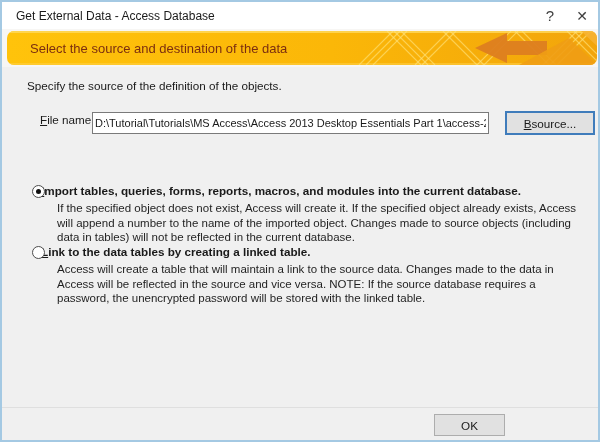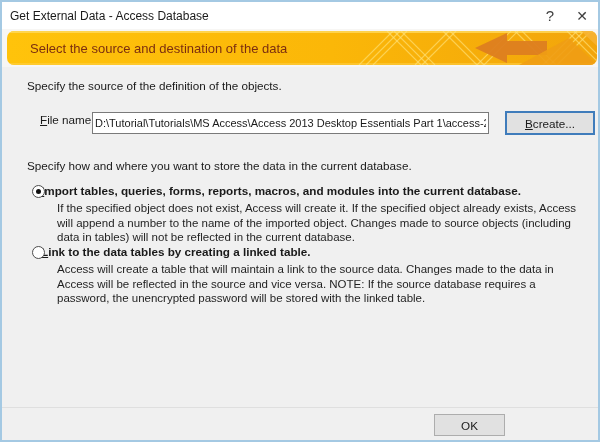--- a/index.html
+++ b/index.html
@@ -13,21 +13,21 @@
     color:#1a1a1a;
     overflow:hidden;
   }
   
   .titlebar{
     position:absolute;top:0;left:0;right:0;height:27px;
     background:#ffffff;
     display:flex;align-items:center;
   }
   .titlebar .title{
-    padding-left:8px;font-size:12px;color:#1a1a1a;white-space:nowrap;
+    padding-left:14px;font-size:12px;color:#1a1a1a;white-space:nowrap;
   }
   .titlebar .spacer{flex:1;}
   .caption-btn{
     width:32px;height:27px;display:flex;align-items:center;justify-content:center;
     font-size:14px;color:#404040;cursor:default;background:transparent;border:0;
     font-family:"Liberation Sans",sans-serif;
   }
   .caption-btn.help{font-size:15px;}
   
   .banner-row{
@@ -140,24 +140,23 @@
   </div>
 
   <div class="instruction" style="left:25px;top:77px;">Specify the source of the definition of the objects.</div>
 
   <label class="file-label"><span class="mn">F</span><span>ile name:</span></label>
 
   <input class="file-input" type="text" value="D:\Tutorial\Tutorials\MS Access\Access 2013 Desktop Essentials Part 1\access-2013-essentials" style="">
 
   <button class="btn browse-btn">
       <span class="mn">B</span>
-      <span>create...</span>
+      <span>source...</span>
     </button>
 
-  <div class="instruction" style="left:25px;top:157px;">Specify how and where you want to store the data in the current database.</div>
 
   <div class="option" style="top:182px;">
     <span class="radio checked"></span>
     <span class="opt-label"><span class="mn">I</span><span>mport tables, queries, forms, reports, macros, and modules into the current database.</span></span>
     <span class="opt-desc">If the specified object does not exist, Access will create it. If the specified object already exists, Access will append a number to the name of the imported object. Changes made to source objects (including data in tables) will not be reflected in the current database.</span>
   </div>
 
   <div class="option" style="top:243px;">
     <span class="radio"></span>
     <span class="opt-label"><span class="mn">L</span><span>ink to the data tables by creating a linked table.</span></span>

